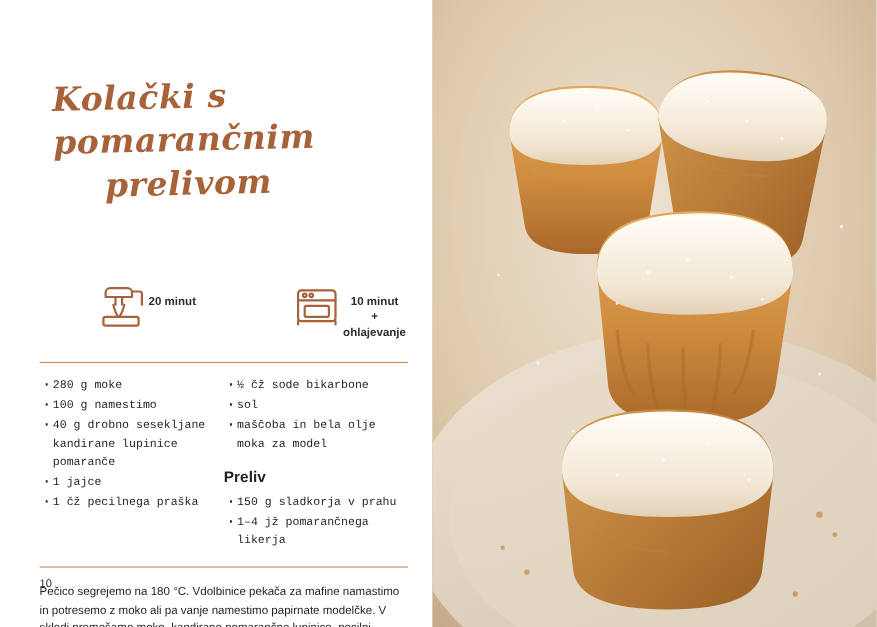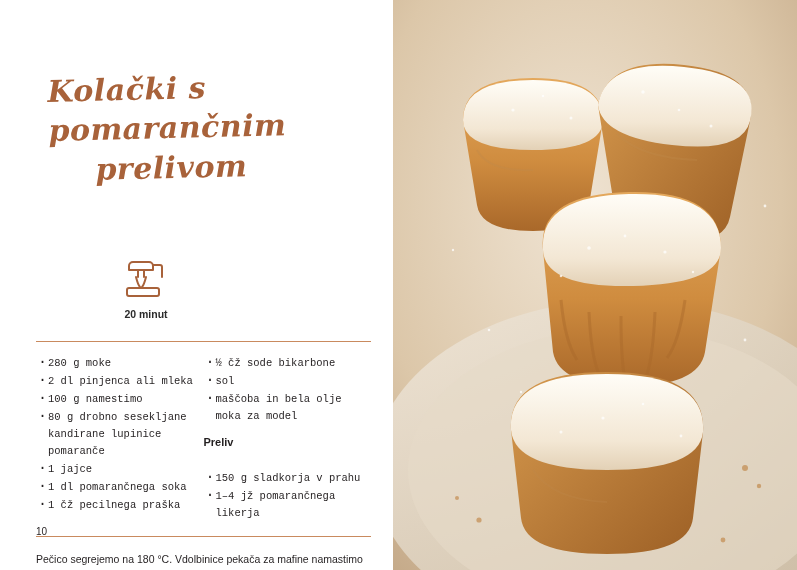--- a/index.html
+++ b/index.html
@@ -46,22 +46,22 @@
     margin-left: 46px;
   }
   
   .meta-row {
     display: flex;
     margin: 28px 0 0 55px;
     gap: 70px;
   }
   .meta-item {
     display: flex;
-    flex-direction: column;
-    align-items: center;
+    flex-direction: row;
+    align-items: flex-start;
     width: 110px;
   }
   .meta-icon {
     height: 40px;
     display: flex;
     align-items: flex-end;
     justify-content: center;
   }
   .meta-label {
     font-size: 10.5px;
@@ -106,22 +106,22 @@
     content: "\00b7";
     position: absolute;
     left: 1px;
     top: -1px;
     font-size: 15px;
     line-height: 1.25;
     color: #231f20;
   }
   .sub-head {
     font-weight: bold;
-    margin: 9px 0 18px 0;
-    font-size: 11px;
+    margin: 9px 0 4px 0;
+    font-size: 14px;
     color: #231f20;
   }
 
   
   .method {
     margin-top: 14px;
     font-size: 10.5px;
     line-height: 1.58;
     color: #231f20;
     text-align: left;
@@ -167,34 +167,48 @@
               <path d="M29 7 h7 a2 2 0 0 1 2 2 v10"></path>
               <path d="M14 12 v7 M20 12 v7"></path>
               <path d="M12 19 q2 8 4 10 M22 19 q-2 8 -4 10"></path>
               <path d="M5 30 h28 a2 2 0 0 1 2 2 v4 a2 2 0 0 1 -2 2 h-28 a2 2 0 0 1 -2 -2 v-4 a2 2 0 0 1 2 -2 z"></path>
             </g>
           </svg>
         </div>
         <div class="meta-label">20 minut</div>
       </div>
 
+      <div class="meta-item">
+        <div class="meta-icon">
+          <svg width="44" height="40" viewBox="0 0 44 40">
+            <g fill="none" stroke="#a8623a" stroke-width="2" stroke-linecap="round" stroke-linejoin="round">
+              <rect x="5" y="6" width="34" height="28" rx="3"></rect>
+              <path d="M5 15 h34"></path>
+              <circle cx="11" cy="10.5" r="1.6"></circle>
+              <circle cx="17" cy="10.5" r="1.6"></circle>
+              <rect x="11" y="20" width="22" height="10" rx="1.5"></rect>
+              <path d="M5 34 v3 M39 34 v3"></path>
+            </g>
+          </svg>
+        </div>
+        <div class="meta-label">10 minut
++ ohlajevanje</div>
+      </div>
 
     </div>
 
     <div class="rule top"></div>
 
     <div class="ingredients">
       <div class="ing-col">
         <ul>
           <li>280 g moke</li>
-          <li>2 dl pinjenca ali mleka</li>
           <li>100 g namestimo</li>
-          <li>80 g drobno sesekljane kandirane lupinice pomaranče</li>
+          <li>40 g drobno sesekljane kandirane lupinice pomaranče</li>
           <li>1 jajce</li>
-          <li>1 dl pomarančnega soka</li>
           <li>1 čž pecilnega praška</li>
         </ul>
       </div>
       <div class="ing-col">
         <ul>
           <li>½ čž sode bikarbone</li>
           <li>sol</li>
           <li>maščoba in bela olje moka za model</li>
         </ul>
         <div class="sub-head">Preliv</div>

